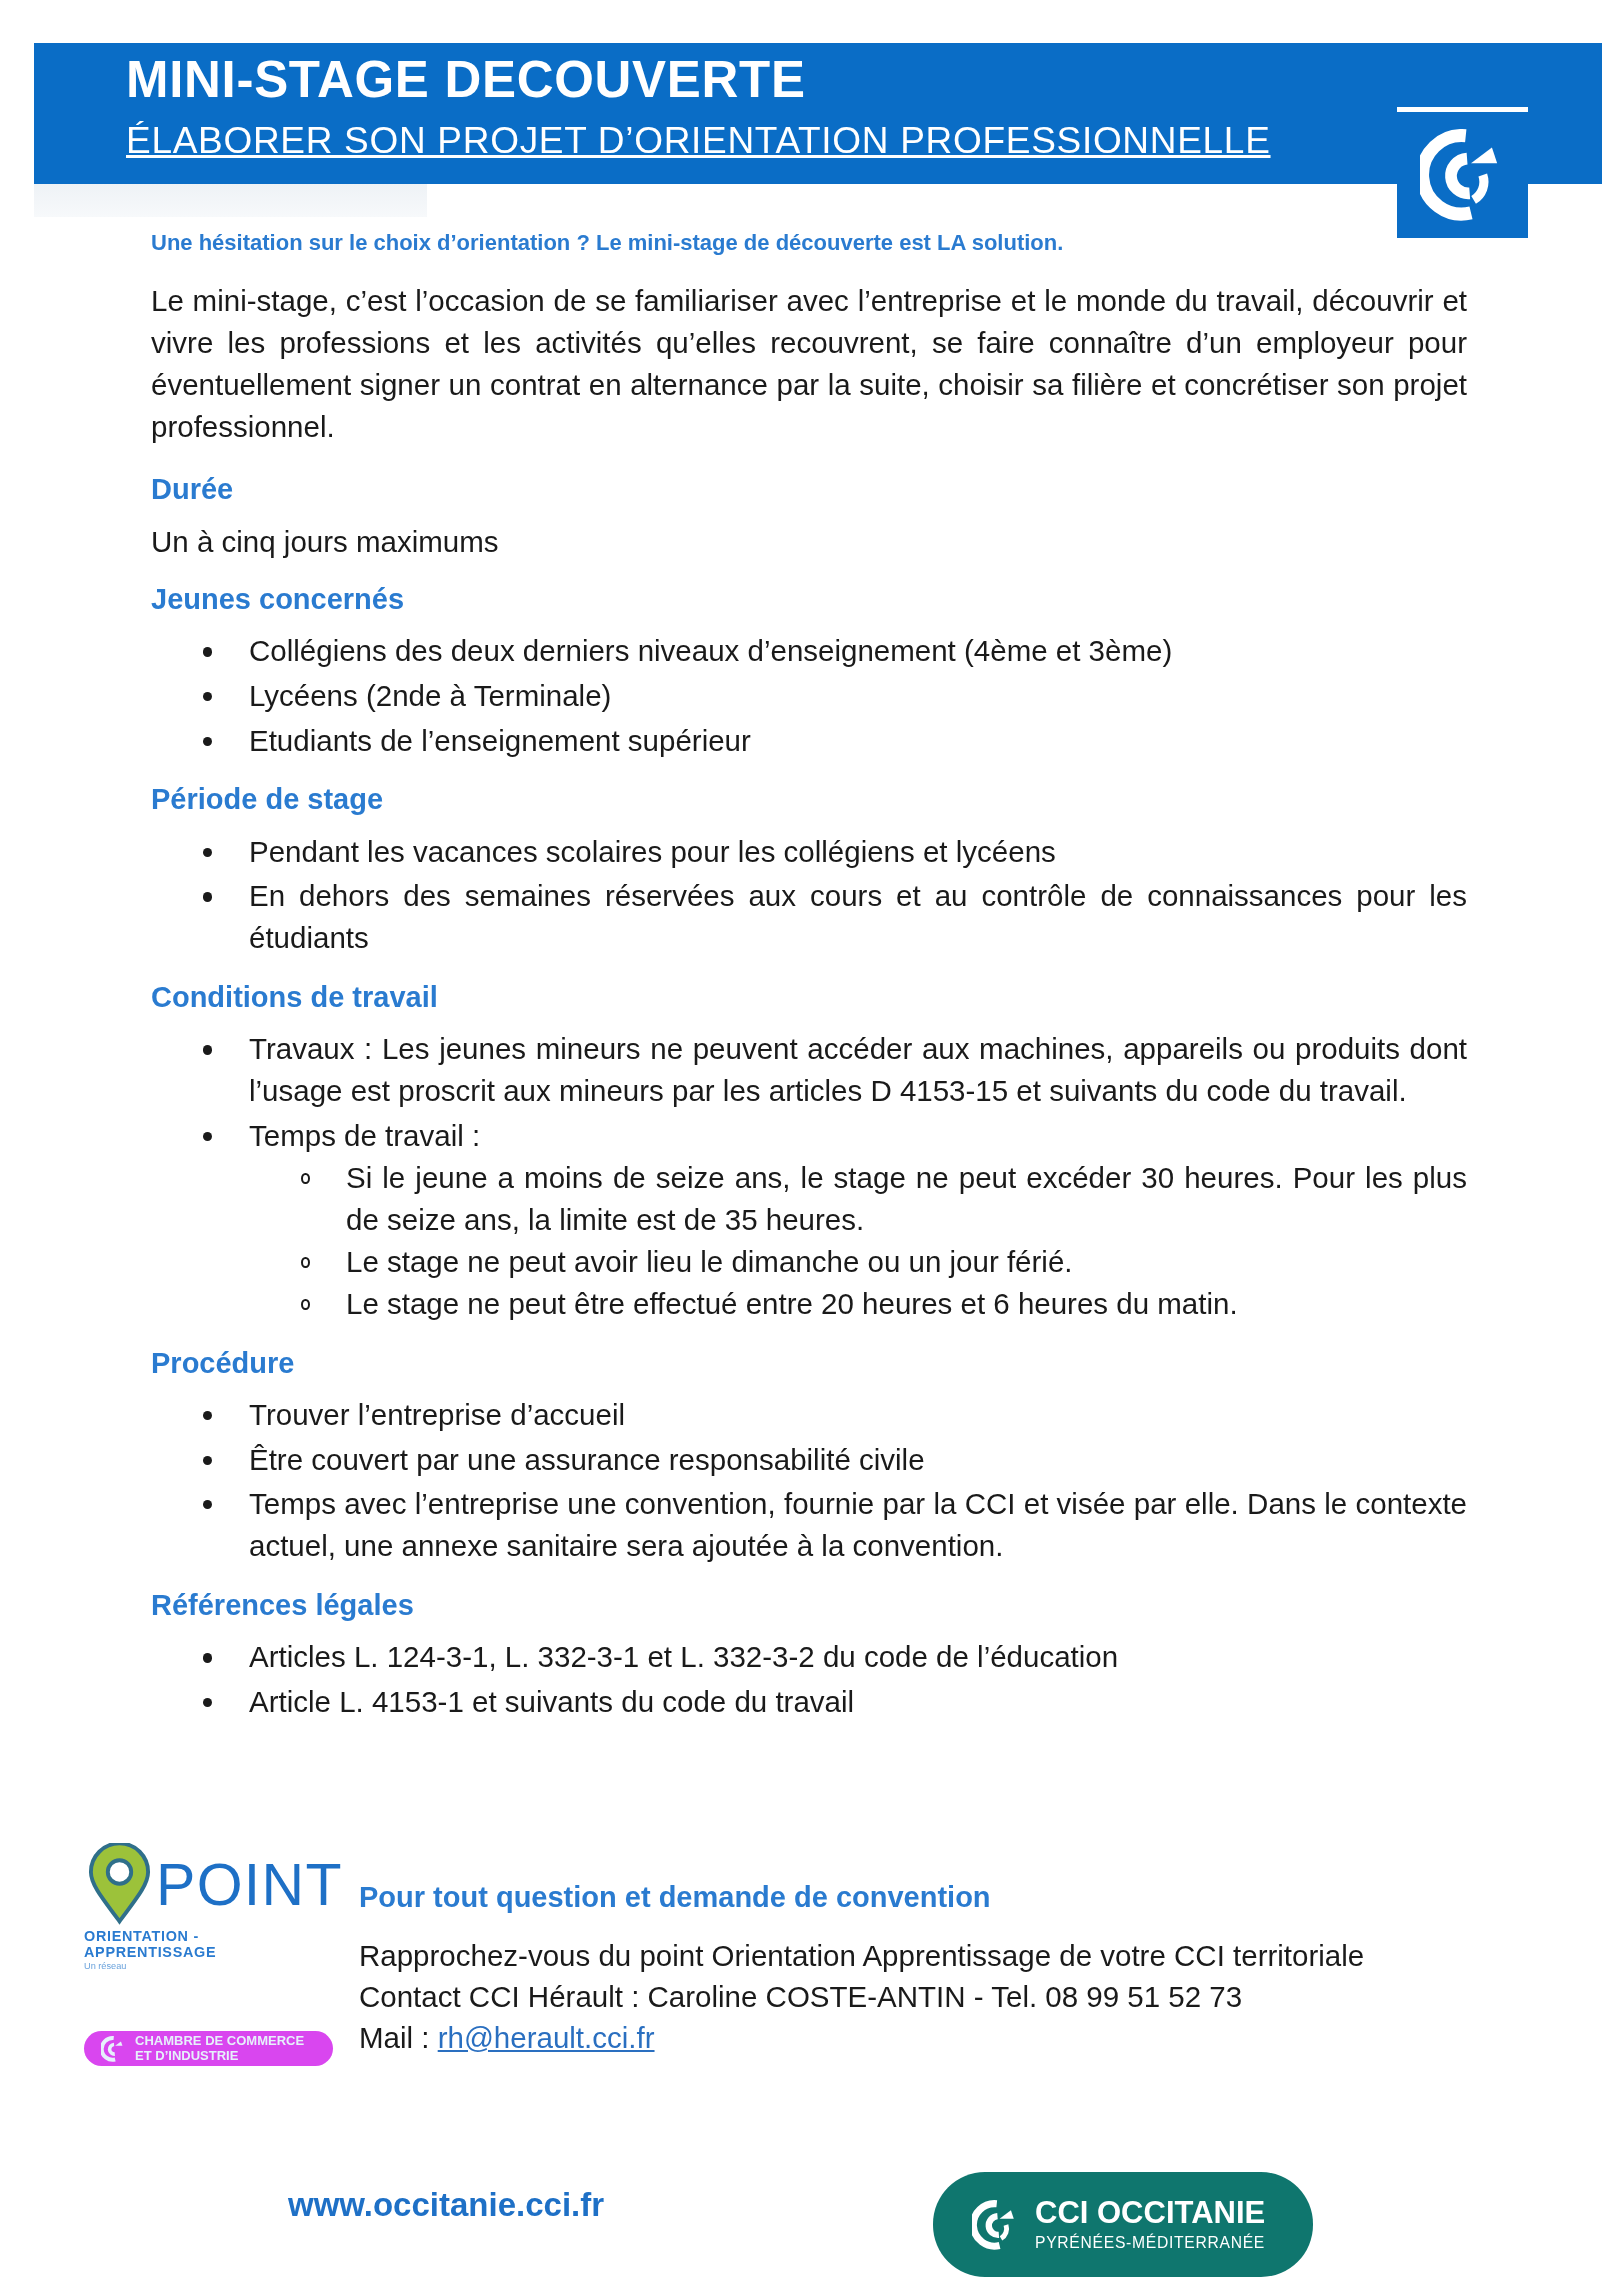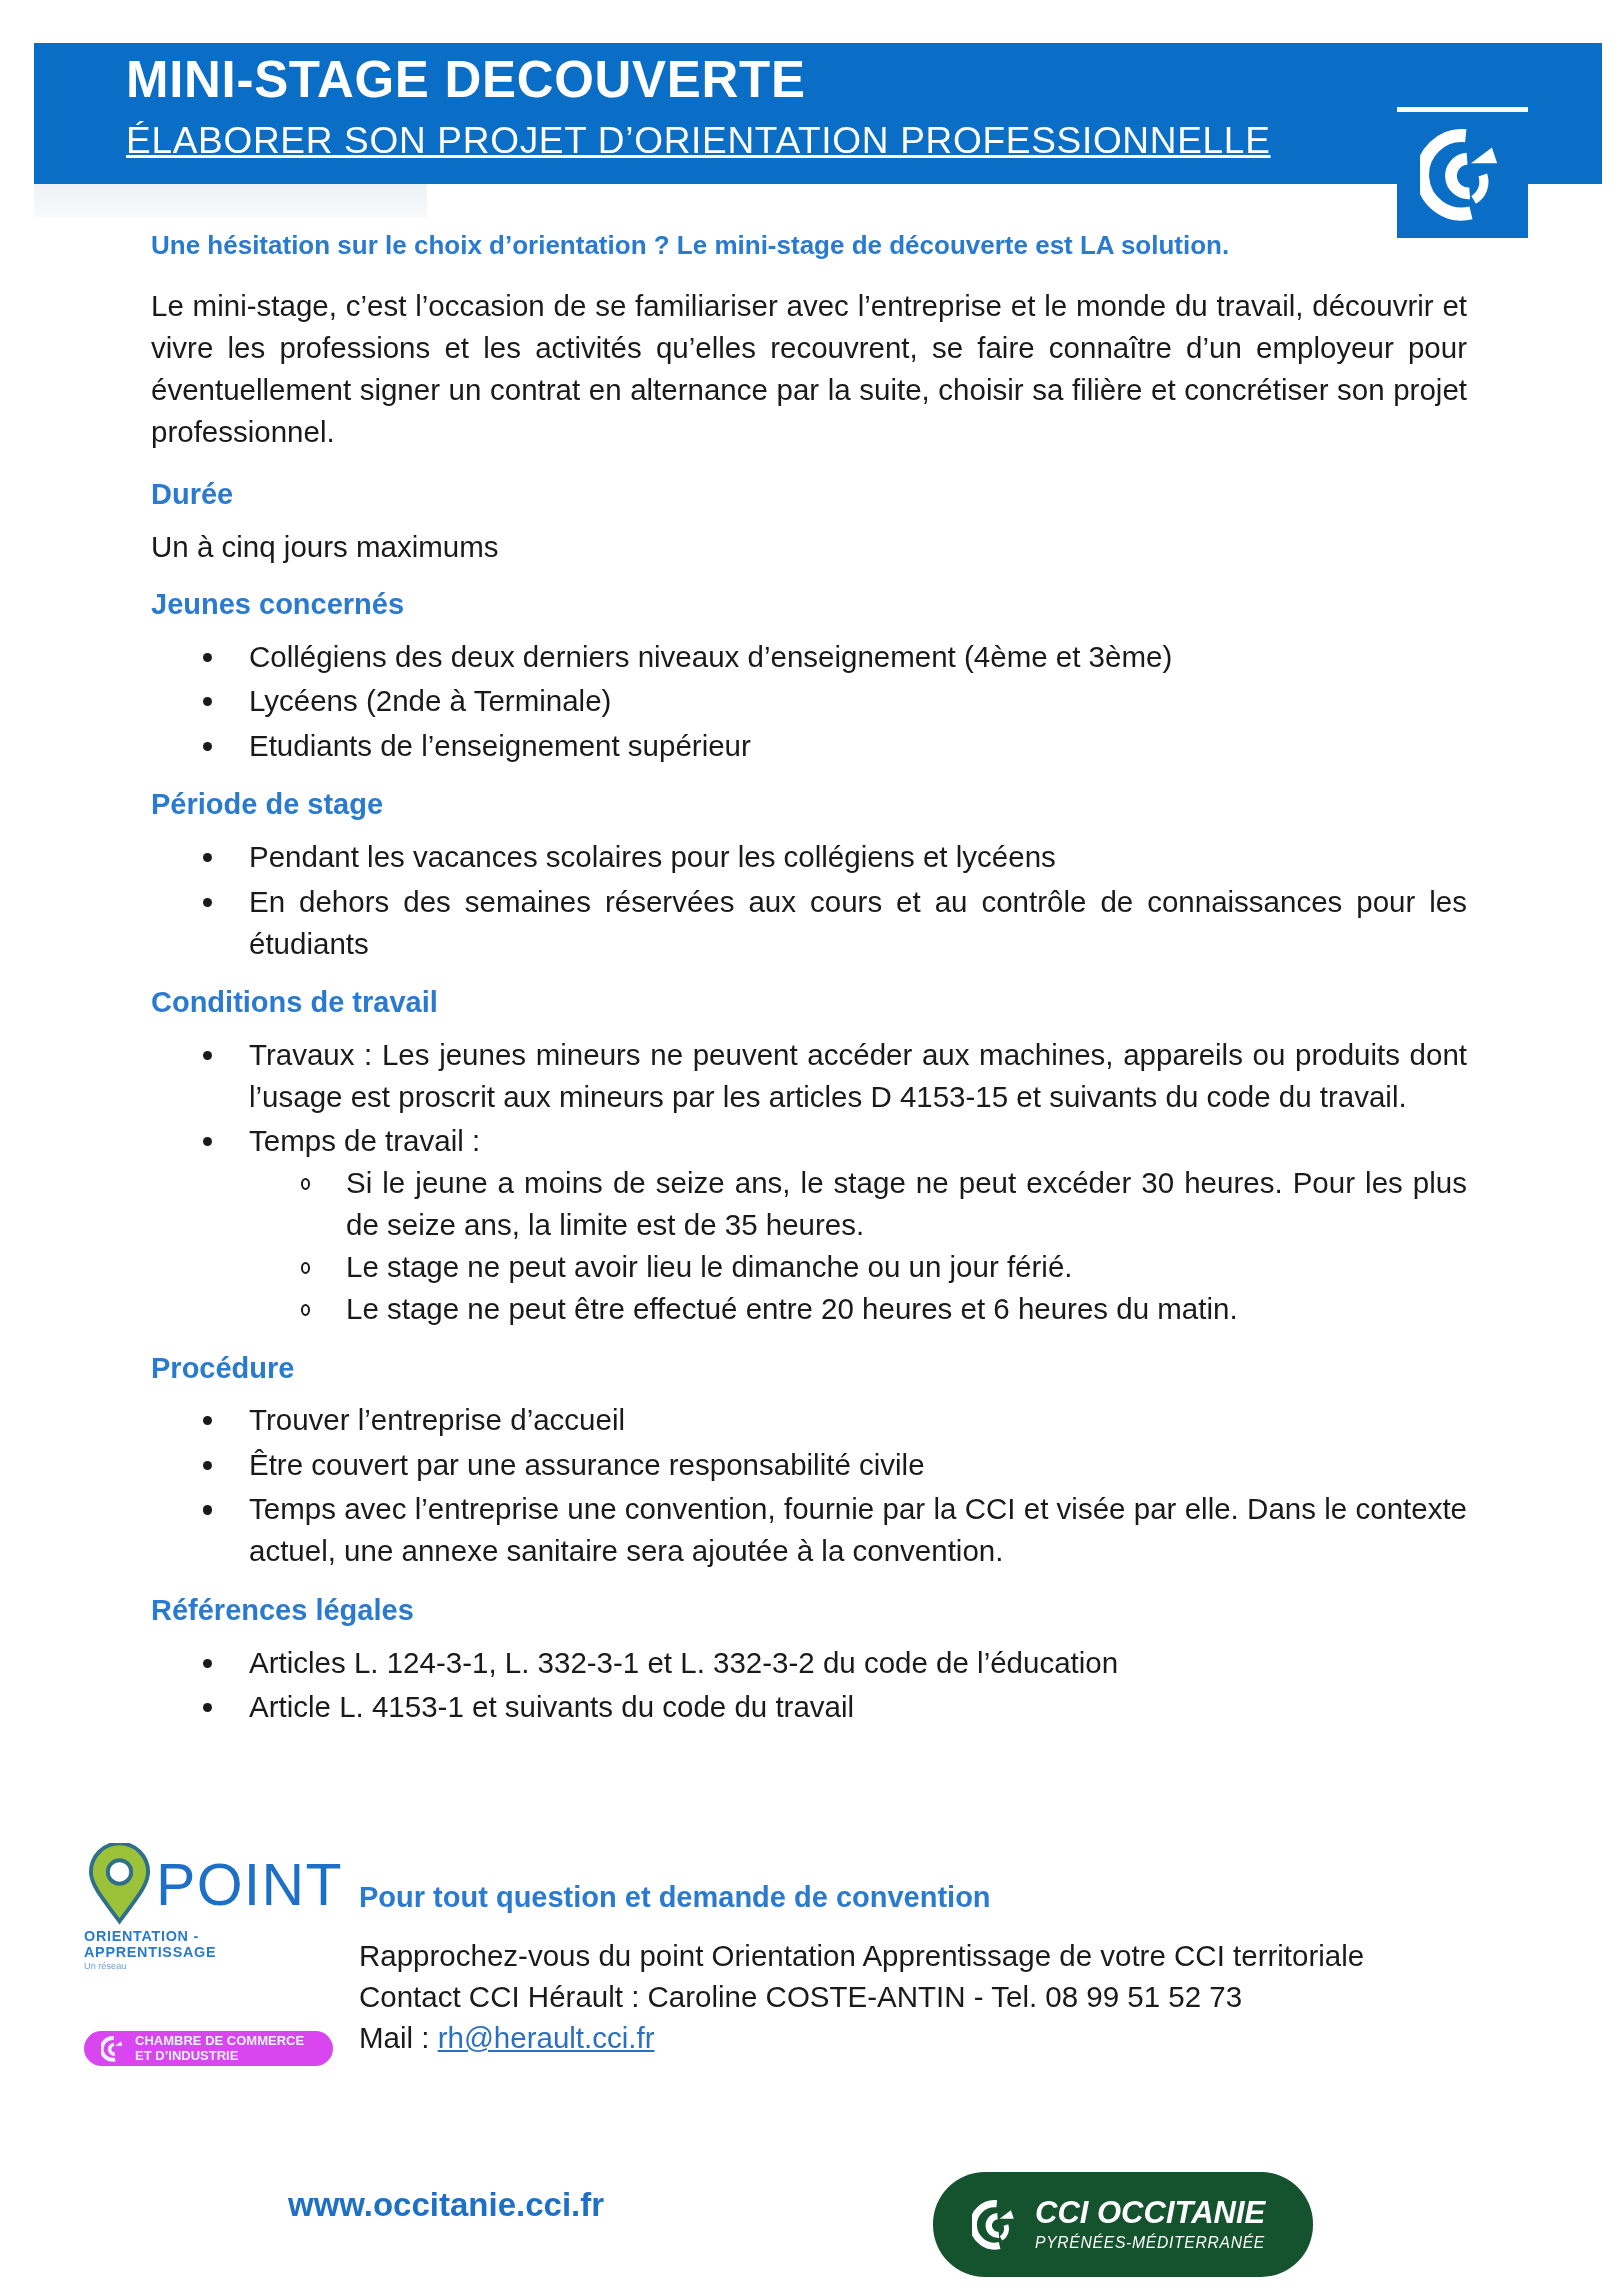--- a/index.html
+++ b/index.html
@@ -13,21 +13,21 @@
                   background: linear-gradient(#eef2f6, #f7f9fb); }
   .title { position: absolute; left: 126px; top: 54px; color: #ffffff; font-weight: bold;
            font-size: 51px; letter-spacing: 0.7px; line-height: 1; }
   .subtitle { position: absolute; left: 126px; top: 122px; color: #ffffff; font-size: 37px;
               letter-spacing: 0.7px; line-height: 1; text-decoration: underline; }
   .logo-box { position: absolute; left: 1397px; top: 107px; width: 131px; height: 131px;
               background: #0a6dc6; border-top: 5.2px solid #ffffff; box-sizing: border-box;
               display: flex; align-items: center; justify-content: center; }
 
   .content { position: absolute; left: 151px; top: 229px; width: 1316px; }
-  .lead { color: #2a7bd0; font-weight: bold; font-size: 26px; margin: 0 0 22px 0; line-height: 1.3; }
+  .lead { color: #2a7bd0; font-weight: bold; font-size: 22px; margin: 0 0 22px 0; line-height: 1.3; }
   .para { font-size: 29.5px; line-height: 42px; margin: 0 0 23.6px 0; text-align: justify; }
   .h2 { color: #2a7bd0; font-weight: bold; font-size: 29px; margin: 0 0 11.8px 0; line-height: 1.3; }
   .text { font-size: 29.5px; line-height: 42px; margin: 0 0 18.3px 0; }
   ul.bul { list-style: none; margin: 0 0 19.6px 0; padding: 0 0 0 98px; }
   ul.bul > li { position: relative; font-size: 29.5px; line-height: 42px; margin: 0 0 2.6px 0; text-align: justify; }
   ul.bul > li::before { content: ""; position: absolute; left: -46px; top: 17px; width: 9.2px; height: 9.2px;
                         border-radius: 50%; background: #1a1a1a; }
   ul.sub { list-style: none; margin: 0; padding: 0 0 0 97px; }
   ul.sub > li { position: relative; font-size: 29.5px; line-height: 42px; text-align: justify; }
   ul.sub > li::before { content: ""; position: absolute; left: -45px; top: 15.7px; width: 9.2px; height: 11.8px;
@@ -43,21 +43,21 @@
               background: #d946ef; display: flex; align-items: center; padding-left: 17px; box-sizing: border-box; margin-top: 47px; }
   .cci-pill-text { color: #e6f0fb; font-weight: bold; font-size: 13px; line-height: 14.4px; margin-left: 10.5px; }
 
   .contact { position: absolute; left: 359px; top: 1879px; width: 1106px; }
   .contact .h2 { margin-bottom: 18.3px; }
   .contact .line { font-size: 29.5px; line-height: 41px; text-align: justify; }
   .contact .mail-link { color: #2a6fc0; text-decoration: underline; }
 
   .website { position: absolute; left: 288px; top: 2186px; color: #1e70c6; font-weight: bold; font-size: 33px; }
   .occ-pill { position: absolute; left: 933px; top: 2172px; width: 380px; height: 105px; border-radius: 52px;
-              background: #14532d; display: flex; align-items: center; padding-left: 39px; box-sizing: border-box; font-style: italic; }
+              background: #0f766e; display: flex; align-items: center; padding-left: 39px; box-sizing: border-box; }
   .occ-name { color: #ffffff; font-weight: bold; font-size: 31px; line-height: 1; }
   .occ-region { color: #ffffff; font-size: 15.7px; margin-top: 6.5px; letter-spacing: 0.7px; }
 </style>
 </head>
 <body>
 
 <div class="banner"></div>
 <div class="banner-strip"></div>
 <div class="title">MINI-STAGE DECOUVERTE</div>
 <div class="subtitle">ÉLABORER SON PROJET D’ORIENTATION PROFESSIONNELLE</div>

